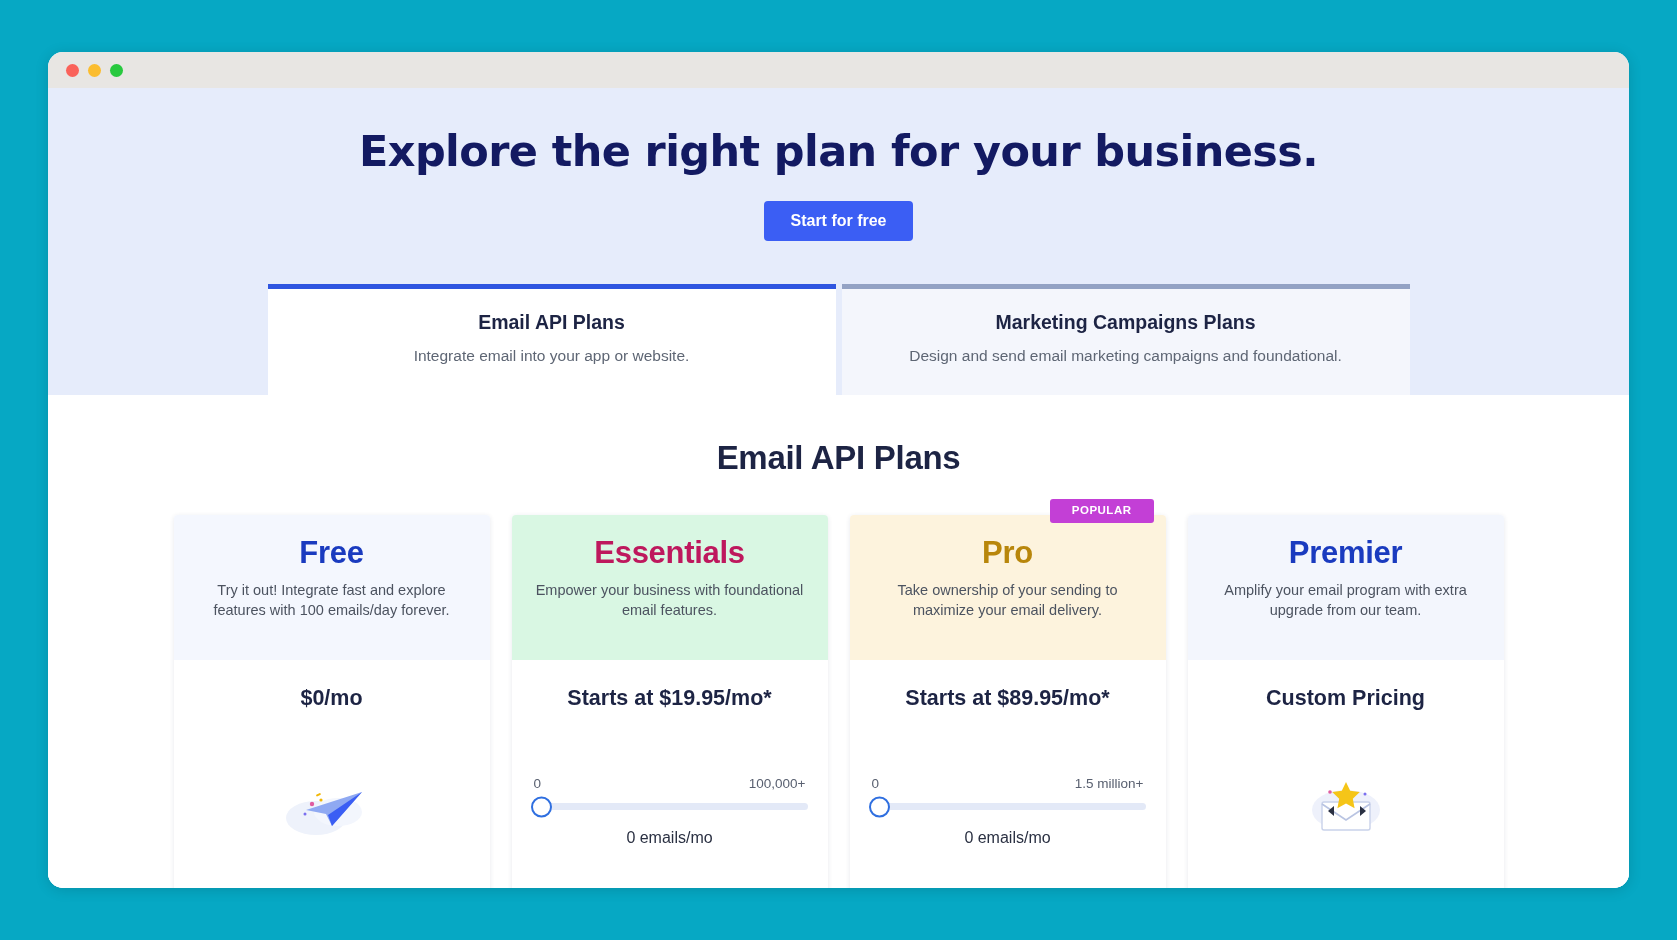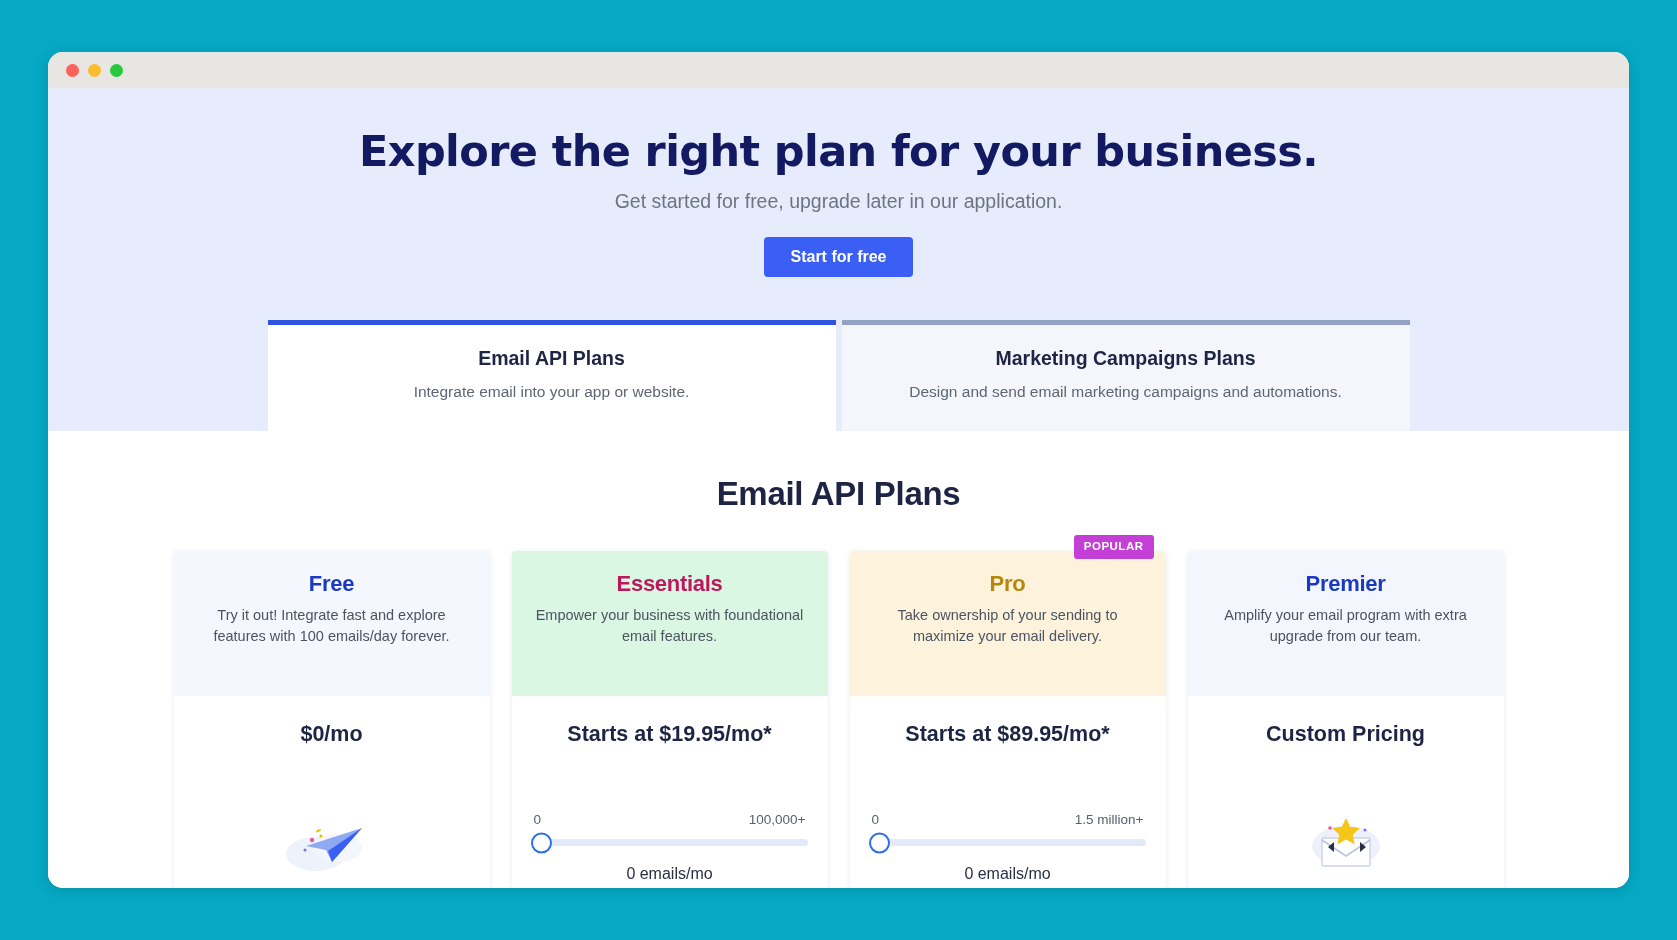--- a/index.html
+++ b/index.html
@@ -167,21 +167,21 @@
   }
 
   .card-head {
     border-radius: 4px 4px 0 0;
     padding: 20px 18px 22px 18px;
     text-align: center;
     min-height: 145px;
   }
 
   .plan-name {
-    font-size: 22px;
+    font-size: 31px;
     font-weight: bold;
     line-height: 1.15;
     letter-spacing: -0.3px;
   }
 
   .plan-desc {
     font-size: 14.5px;
     color: #4c5360;
     line-height: 1.42;
     margin-top: 9px;
@@ -189,21 +189,21 @@
 
   .badge {
     position: absolute;
     top: -16px;
     right: 12px;
     background: #c33fd6;
     color: #ffffff;
     font-size: 11.5px;
     font-weight: bold;
     letter-spacing: 0.5px;
-    padding: 6px 10px;
+    padding: 6px 22px;
     border-radius: 3px;
     line-height: 1;
     z-index: 4;
   }
 
   .card-body {
     padding: 26px 20px 0 20px;
     text-align: center;
     flex: 1 1 auto;
     display: flex;
@@ -298,33 +298,32 @@
   <div class="title-bar">
     <span class="dot dot-red"></span>
     <span class="dot dot-yellow"></span>
     <span class="dot dot-green"></span>
   </div>
 
   <div class="viewport">
 
     <div class="hero">
       <h1 class="hero-title">Explore the right plan for your business.</h1>
-      <p class="hero-sub">Get started for free, upgrade later in our application.</p>
       <div class="hero-cta-wrap">
         <button class="btn-primary">Start for free</button>
       </div>
 
       <div class="tabs">
         <div class="tab tab-active">
           <div class="tab-title">Email API Plans</div>
           <div class="tab-desc">Integrate email into your app or website.</div>
         </div>
         <div class="tab tab-inactive">
           <div class="tab-title">Marketing Campaigns Plans</div>
-          <div class="tab-desc">Design and send email marketing campaigns and automations.</div>
+          <div class="tab-desc">Design and send email marketing campaigns and foundational.</div>
         </div>
       </div>
     </div>
 
     <div class="plans-section">
       <h2 class="section-title">Email API Plans</h2>
 
       <div class="cards">
 
         <div class="card">

